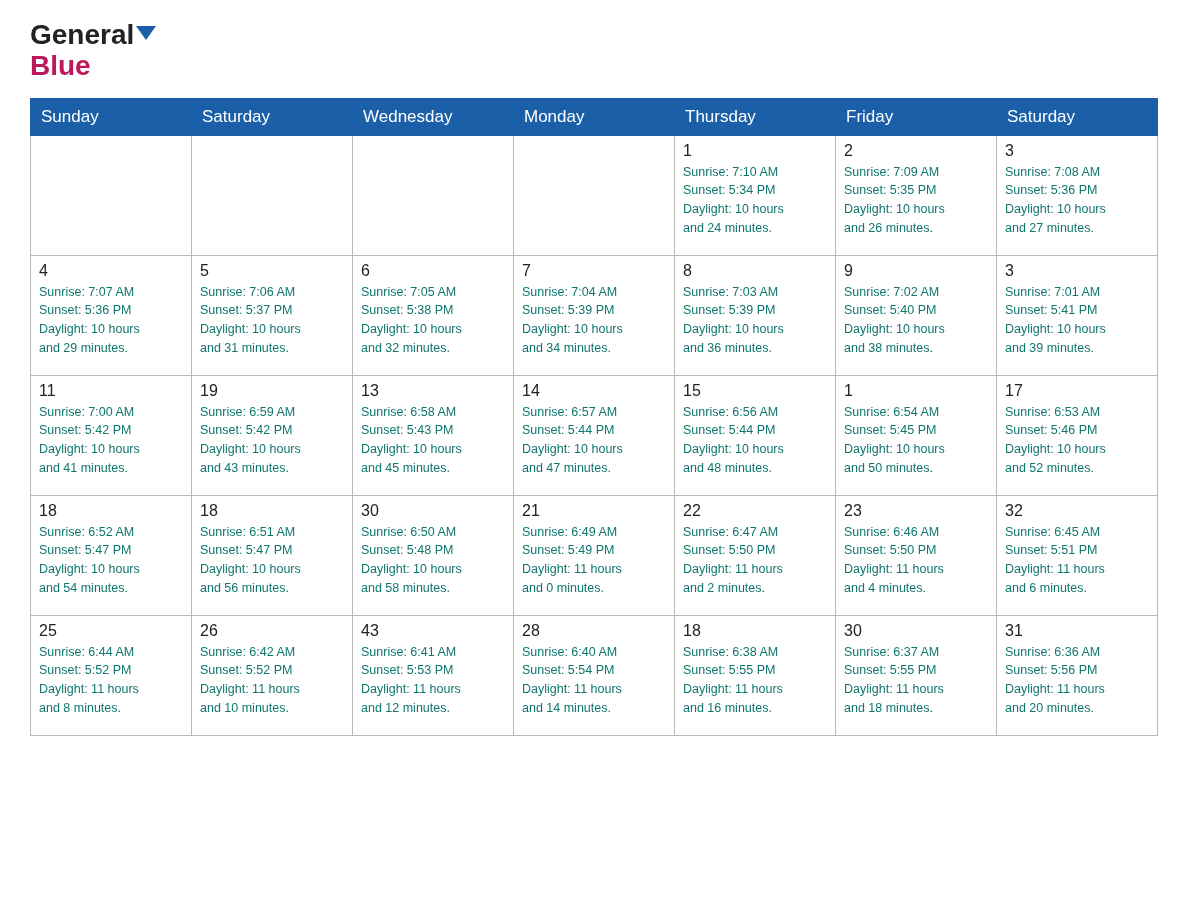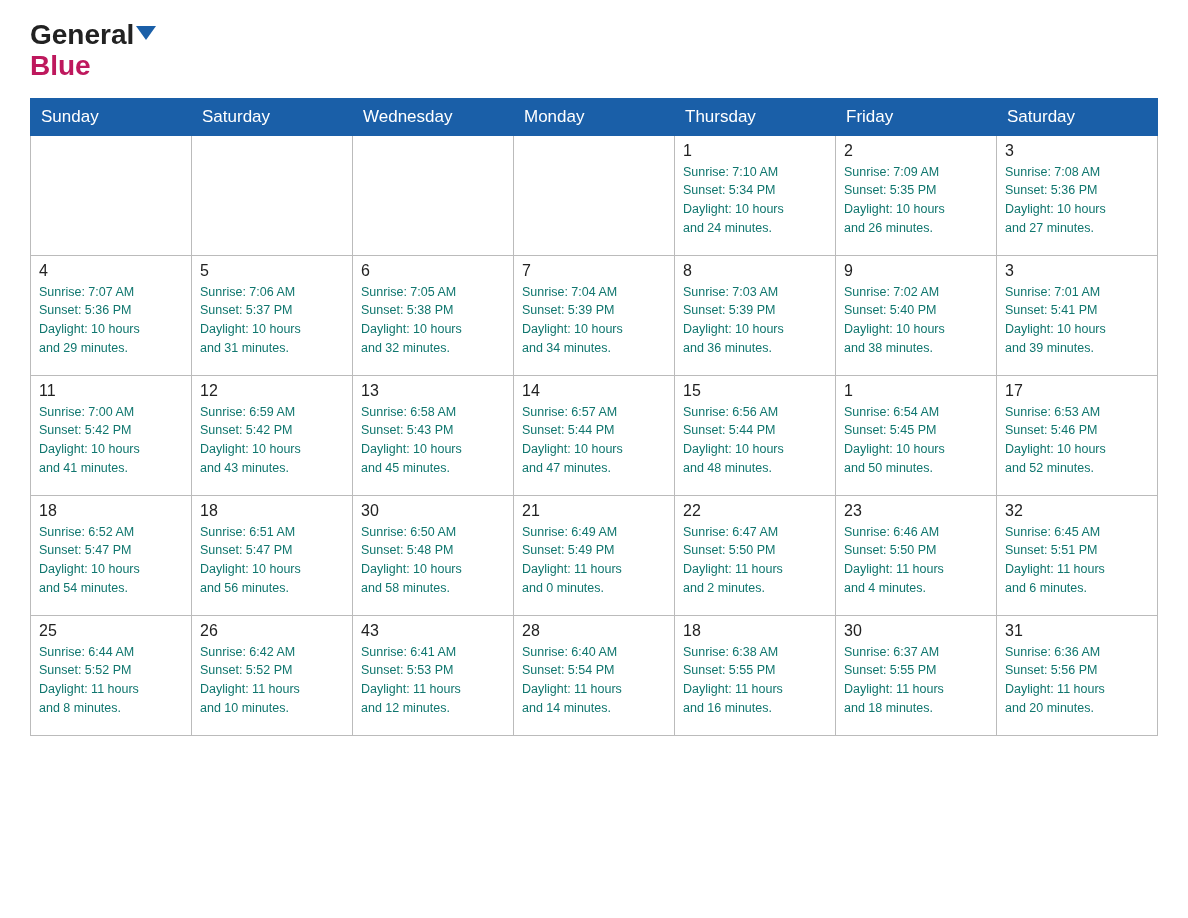--- a/index.html
+++ b/index.html
@@ -178,21 +178,21 @@
           <span class="day-number">3</span>
           <div class="day-info">Sunrise: 7:01 AM<br>Sunset: 5:41 PM<br>Daylight: 10 hours<br>and 39 minutes.</div>
         </td>
       </tr>
       <tr>
         <td>
           <span class="day-number">11</span>
           <div class="day-info">Sunrise: 7:00 AM<br>Sunset: 5:42 PM<br>Daylight: 10 hours<br>and 41 minutes.</div>
         </td>
         <td>
-          <span class="day-number">12</span>
+          <span class="day-number">19</span>
           <div class="day-info">Sunrise: 6:59 AM<br>Sunset: 5:42 PM<br>Daylight: 10 hours<br>and 43 minutes.</div>
         </td>
         <td>
           <span class="day-number">13</span>
           <div class="day-info">Sunrise: 6:58 AM<br>Sunset: 5:43 PM<br>Daylight: 10 hours<br>and 45 minutes.</div>
         </td>
         <td>
           <span class="day-number">14</span>
           <div class="day-info">Sunrise: 6:57 AM<br>Sunset: 5:44 PM<br>Daylight: 10 hours<br>and 47 minutes.</div>
         </td>

